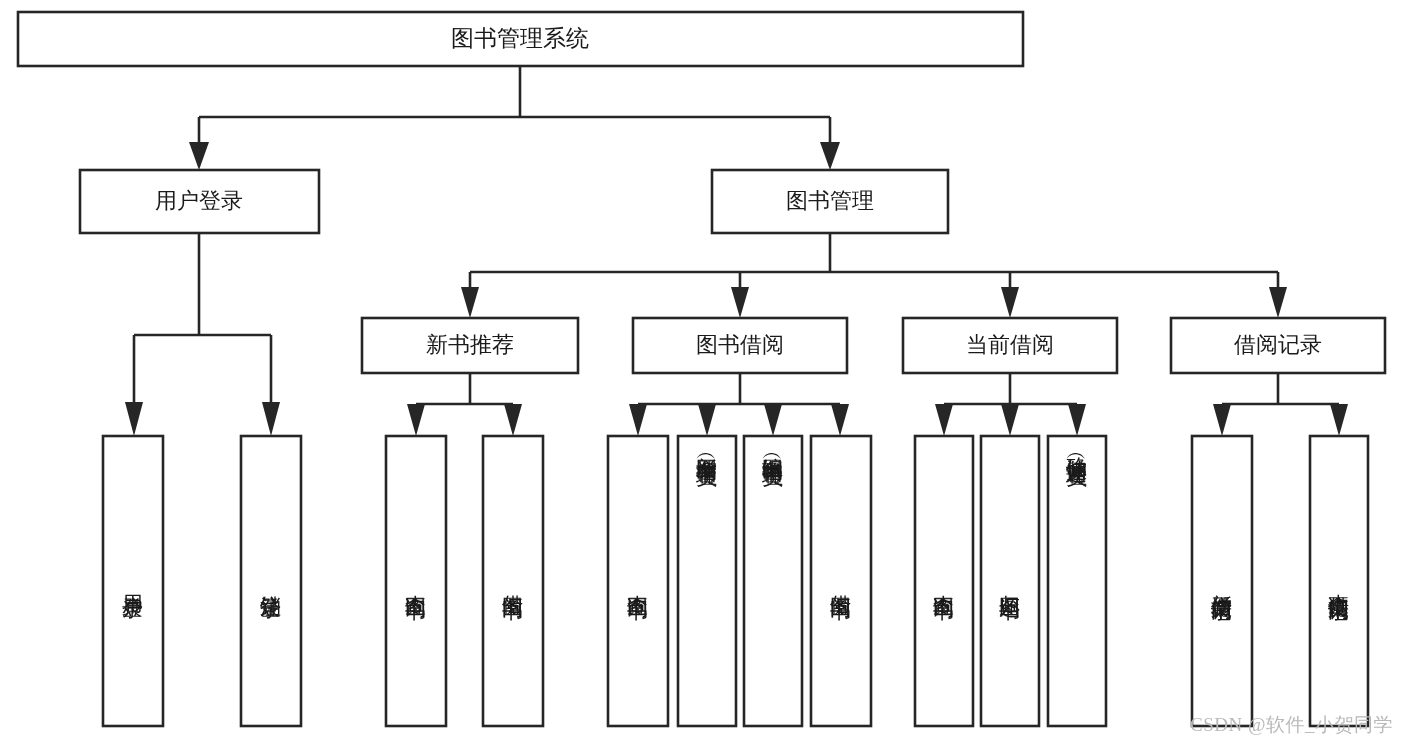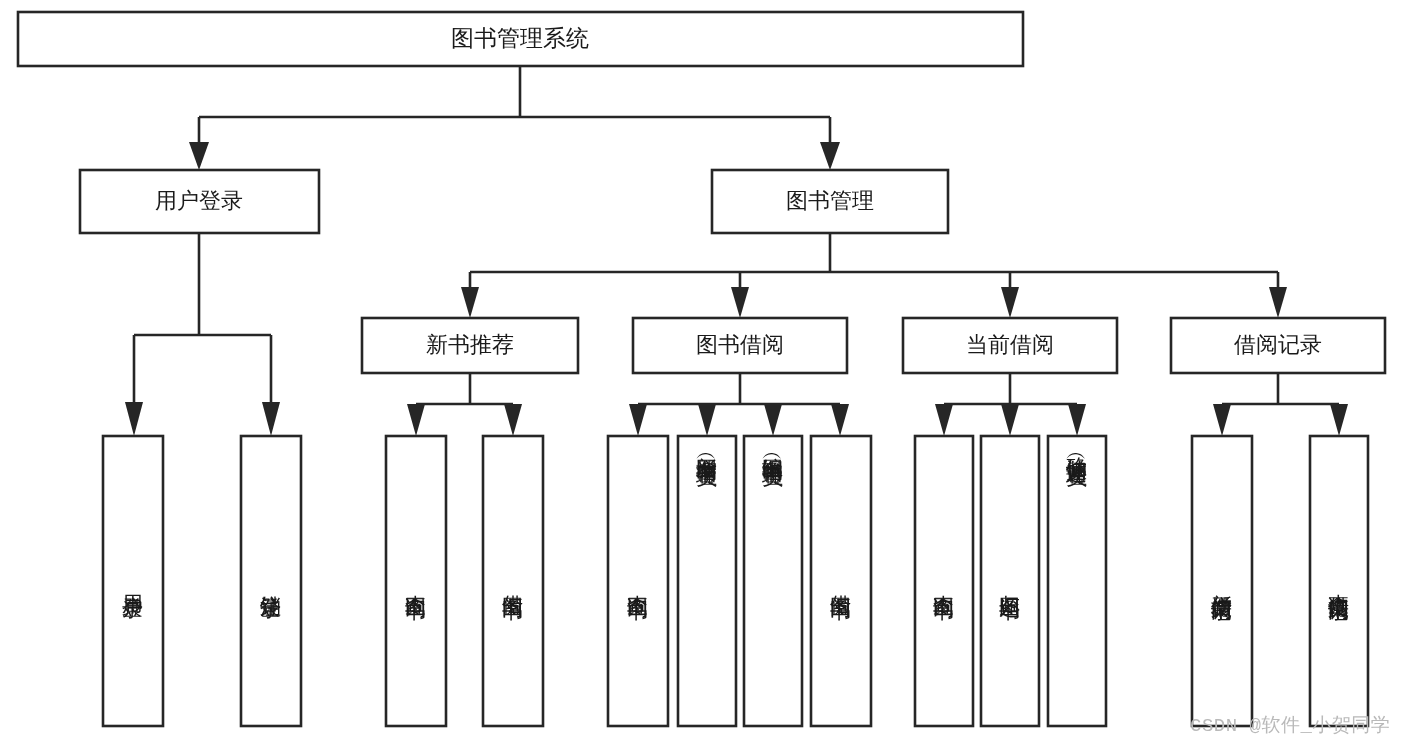--- a/index.html
+++ b/index.html
@@ -69,21 +69,21 @@
     align-items: center;
     justify-content: center;
   }
   .vlabel.top-aligned {
     justify-content: flex-start;
     padding-top: 4px;
     box-sizing: border-box;
   }
   .watermark {
     position: absolute;
-    font-family: Liberation Mono, monospace;
+    font-family: Liberation Serif, serif;
     font-size: 19px;
     color: #b9b9b9;
     white-space: nowrap;
     left: 1190px;
     top: 712px;
     letter-spacing: 0.5px;
   }
 </style>
 </head>
 <body>

